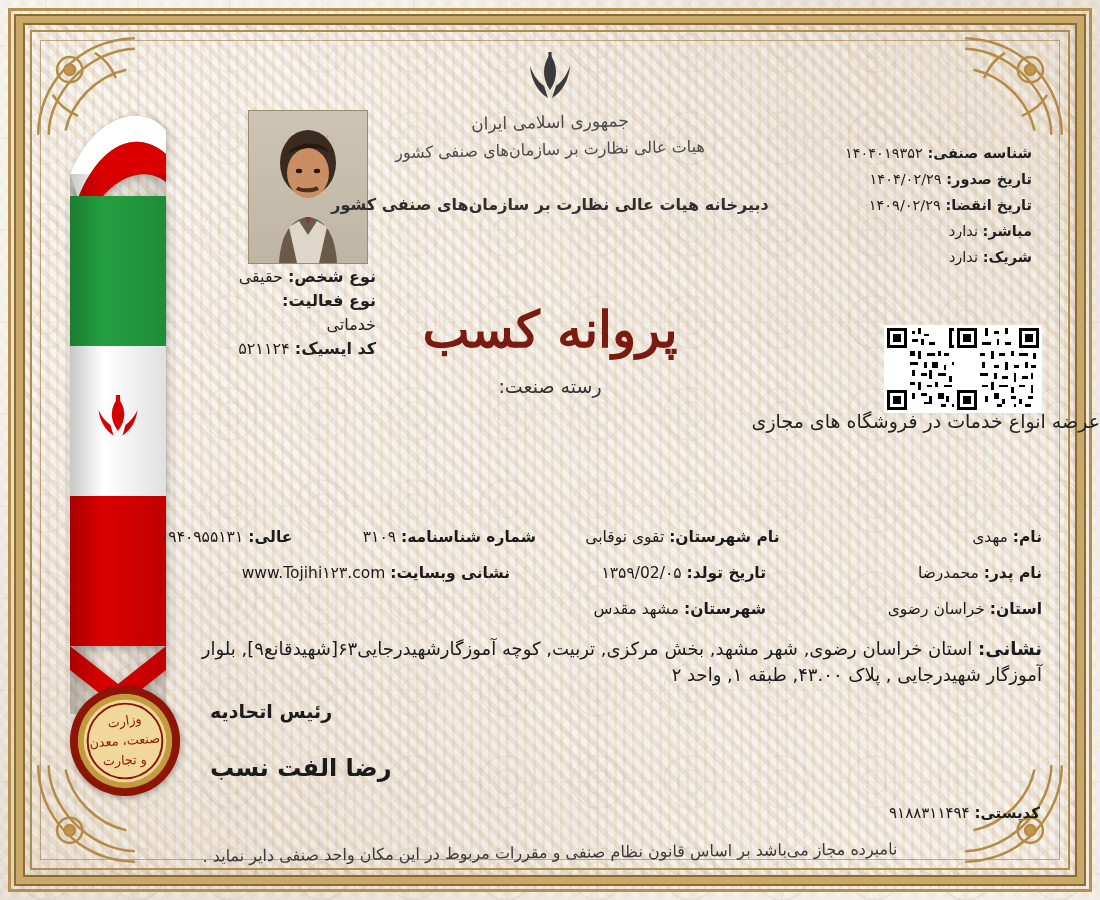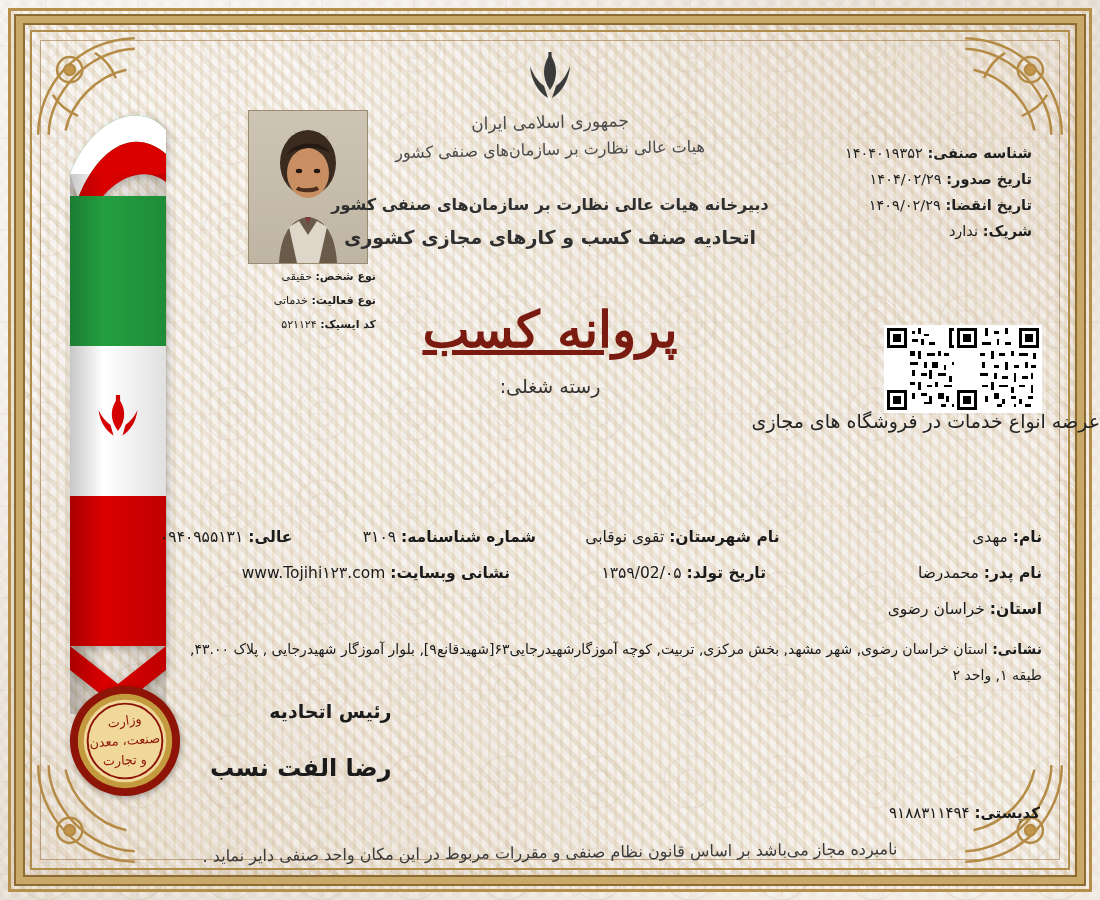--- a/index.html
+++ b/index.html
@@ -88,61 +88,60 @@
   .hdr-main{
     position:absolute;top:195px;width:100%;text-align:center;color:#2f2f2f;
   }
   .hdr-main .m1{font-size:16px;font-weight:bold;}
   .hdr-main .m2{font-size:19px;font-weight:bold;margin-top:12px;}
 
   .title{
     position:absolute;top:300px;width:100%;text-align:center;
     font-size:50px;font-weight:bold;color:#7a1b12;letter-spacing:1px;
     font-family:"DejaVu Serif","Liberation Serif",serif;
-    text-decoration:underline;
   }
   .subtitle-label{
     position:absolute;top:375px;width:100%;text-align:center;font-size:19px;color:#333;
   }
   .subtitle-value{
     position:absolute;top:410px;width:100%;text-align:right;font-size:19px;color:#222;
   }
 
   
   .meta-right{
     position:absolute;top:140px;right:68px;text-align:right;font-size:14.5px;color:#1f1f1f;line-height:26px;
   }
 
   
   .meta-photo{
-    position:absolute;top:265px;left:236px;text-align:right;font-size:11px;color:#1f1f1f;line-height:24px;width:140px;
+    position:absolute;top:265px;left:236px;text-align:right;font-size:16px;color:#1f1f1f;line-height:24px;width:140px;
   }
 
   
   .qr{position:absolute;top:325px;width:88px;height:88px;background:#fff;padding:3px;box-sizing:border-box}
   .qr1{right:128px}
   .qr2{right:58px}
   .qr svg{width:100%;height:100%}
 
   
   .details{
     position:absolute;top:528px;right:58px;left:160px;color:#1b1b1b;
   }
   .row{display:flex;justify-content:flex-start;gap:26px;margin-bottom:18px;font-size:15.5px;}
   .cell{white-space:nowrap}
   .cell.w1{width:250px}
   .cell.w2{width:230px}
   .cell.w3{width:230px}
   .lbl{font-weight:bold}
   .val{font-weight:normal}
-  .addr{font-size:14px;line-height:26px;text-align:right;margin-top:2px}
+  .addr{font-size:18px;line-height:26px;text-align:right;margin-top:2px}
 
   
   .sign{
-    position:absolute;bottom:118px;left:210px;text-align:right;color:#1b1b1b;
+    position:absolute;bottom:118px;left:210px;text-align:left;color:#1b1b1b;
   }
   .sign .role{font-size:19px;font-weight:bold}
   .sign .name{font-size:24px;font-weight:bold;margin-top:32px}
 
   .postal{
     position:absolute;bottom:78px;right:60px;font-size:15px;color:#1b1b1b;
   }
   .footnote{
     position:absolute;bottom:38px;width:100%;text-align:center;
     font-size:16px;color:#3a3a3a;font-family:"DejaVu Serif","Liberation Serif",serif;
@@ -302,34 +301,35 @@
     </svg>
   </div>
 
   <div class="hdr-script">
     <div class="l1">جمهوری اسلامی ایران</div>
     <div class="l2">هیات عالی نظارت بر سازمان‌های صنفی کشور</div>
   </div>
 
   <div class="hdr-main">
     <div class="m1">دبیرخانه هیات عالی نظارت بر سازمان‌های صنفی کشور</div>
-    <div class="m2">اتحادیه صنف کسب و کارهای مجازی کشوری</div>
   </div>
 
   <div class="title">پروانه کسب</div>
-  <div class="subtitle-label">رسته شغلی:</div>
+  <div class="subtitle-label">رسته صنعت:</div>
   <div class="subtitle-value">عرضه انواع خدمات در فروشگاه های مجازی</div>
 
   <div class="meta-right">
     <div><span class="lbl">شناسه صنفی:</span>
       <span class="val">۱۴۰۴۰۱۹۳۵۲</span></div>
     <div><span class="lbl">تاریخ صدور:</span>
       <span class="val">۱۴۰۴/۰۲/۲۹</span></div>
     <div><span class="lbl">تاریخ انقضا:</span>
       <span class="val">۱۴۰۹/۰۲/۲۹</span></div>
+    <div><span class="lbl">مباشر:</span>
+      <span class="val">ندارد</span></div>
     <div><span class="lbl">شریک:</span>
       <span class="val">ندارد</span></div>
   </div>
 
   <div class="meta-photo">
     <div><span class="lbl">نوع شخص:</span>
       <span class="val">حقیقی</span></div>
     <div><span class="lbl">نوع فعالیت:</span>
       <span class="val">خدماتی</span></div>
     <div><span class="lbl">کد ایسیک:</span>
@@ -483,20 +483,24 @@
         <span class="lbl">نشانی وبسایت:</span>
         <span class="val">www.Tojihi۱۲۳.com</span>
       </div>
     </div>
 
     <div class="row">
       <div class="cell w1">
         <span class="lbl">استان:</span>
         <span class="val">خراسان رضوی</span>
       </div>
+      <div class="cell w2">
+        <span class="lbl">شهرستان:</span>
+        <span class="val">مشهد مقدس</span>
+      </div>
     </div>
 
     <div class="addr">
       <span class="lbl">نشانی:</span>
       <span class="val">استان خراسان رضوی, شهر مشهد, بخش مرکزی, تربیت, کوچه آموزگارشهیدرجایی۶۳[شهیدقانع۹], بلوار آموزگار شهیدرجایی , پلاک ۴۳.۰۰, طبقه ۱, واحد ۲</span>
     </div>
   </div>
 
   <div class="sign">
     <div class="role">رئیس اتحادیه</div>

